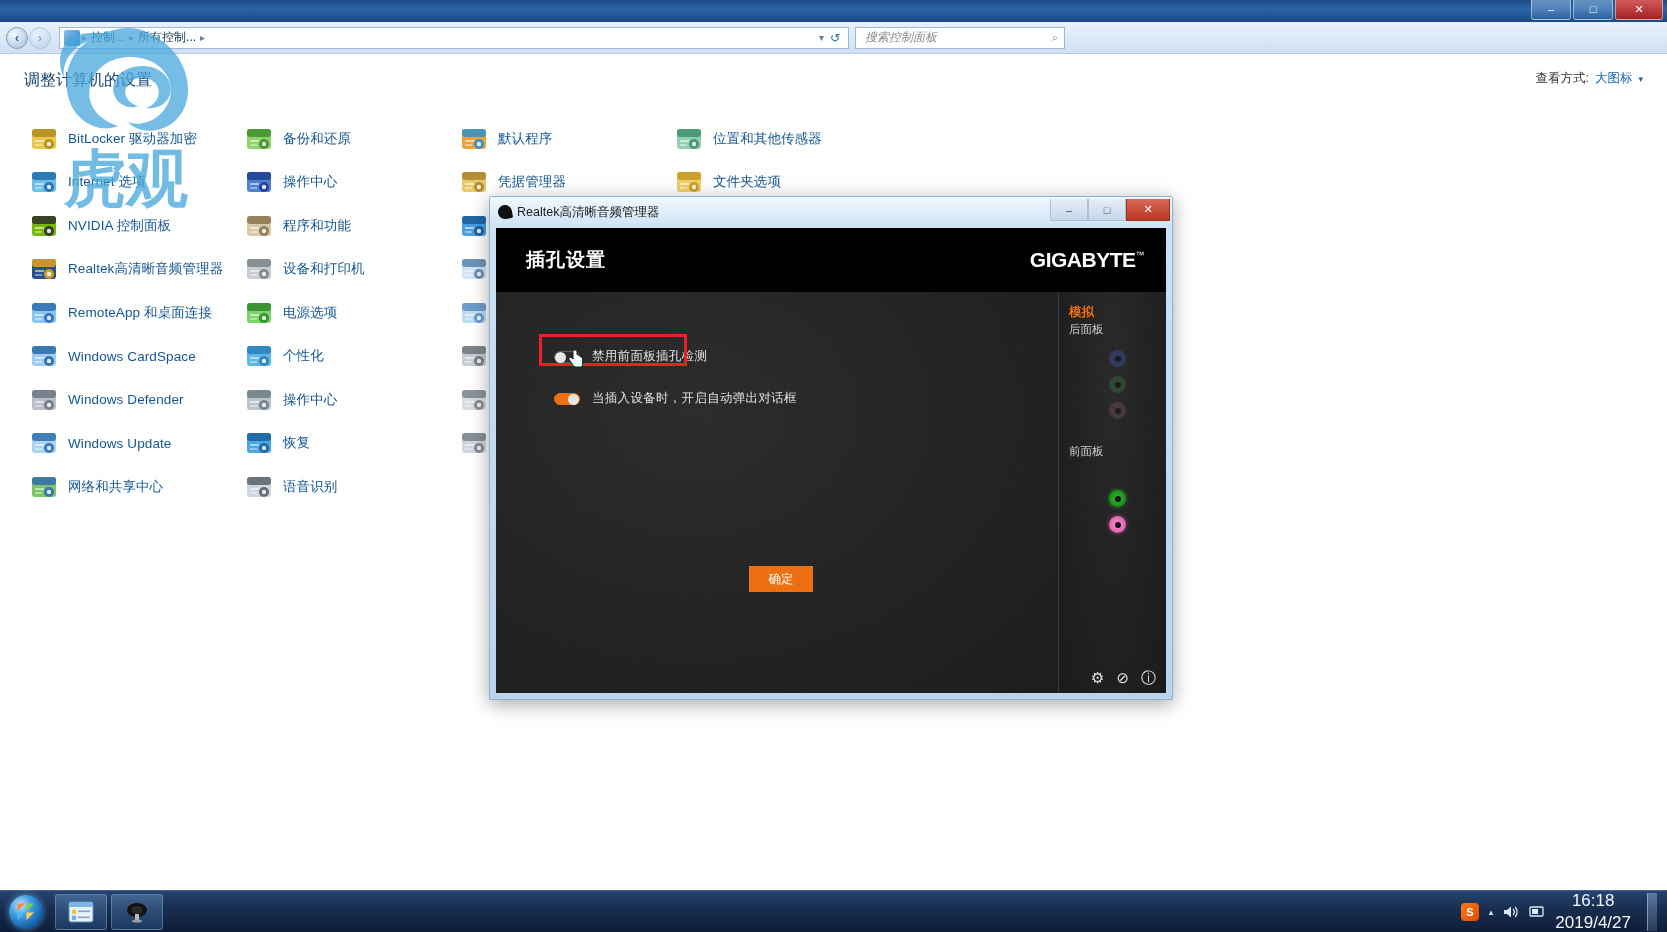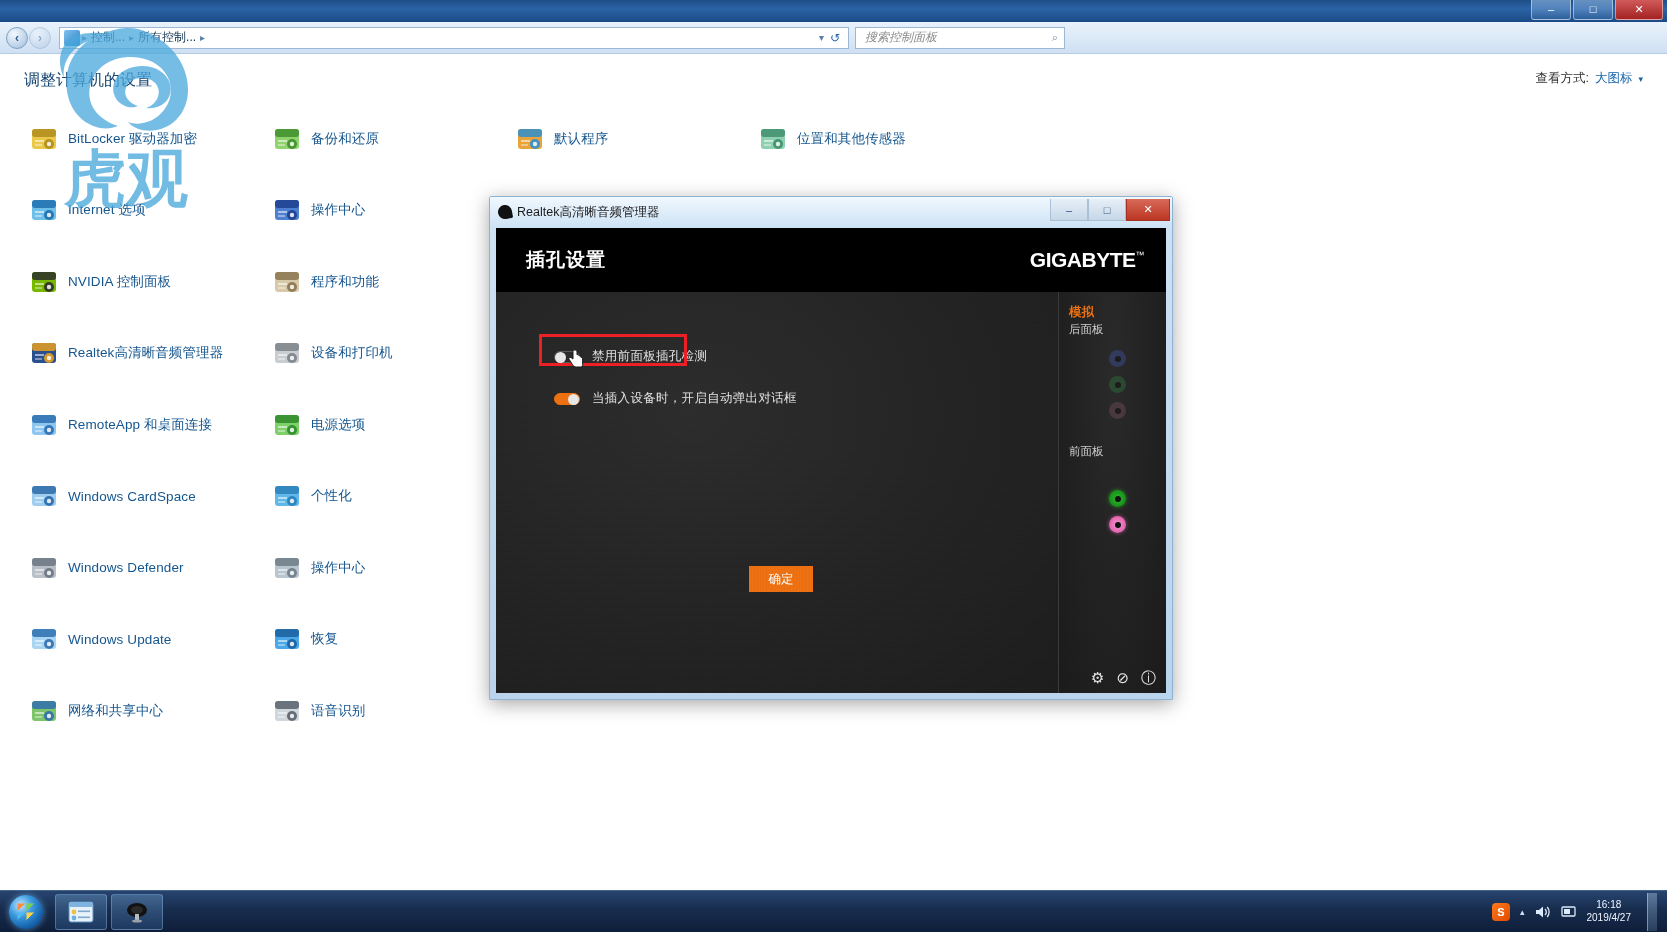--- a/index.html
+++ b/index.html
@@ -93,21 +93,20 @@
   .viewby .val { color:#1563a8; }
   .viewby .car { font-size:9px; color:#1563a8; }
 
   .items {
     margin-top:26px;
     display:grid;
     grid-template-columns: 215px 215px 215px 215px;
     column-gap:0px;
     row-gap:0px;
     width:900px;
-    gap:28px;
   }
   .cp-item {
     height:43.5px; display:flex; align-items:center; gap:10px;
     padding-left:12px;
     font-size:13.5px; color:#15568f; white-space:nowrap;
   }
   .cp-item .label { letter-spacing:.1px; }
   .cp-ic {
     width:28px; height:28px; flex:0 0 28px;
     border-radius:3px; position:relative;
@@ -264,21 +263,21 @@
     border:1px solid rgba(160,205,245,.35);
     border-radius:3px;
     background:linear-gradient(to bottom, rgba(140,195,240,.30), rgba(60,120,190,.28));
     display:flex;align-items:center;justify-content:center;
   }
   .tray {
     margin-left:auto; display:flex; align-items:center; gap:10px;
     padding-right:10px; color:#e8f2ff; font-size:11px;
   }
   .tray .tico{ display:flex; align-items:center; justify-content:center; }
-  .clock { text-align:center; line-height:1.25; font-size:10px; color:#f0f6ff; }
+  .clock { text-align:center; line-height:1.25; font-size:17px; color:#f0f6ff; }
   .showdesk {
     width:10px; height:38px; margin-left:6px;
     background:linear-gradient(to bottom, rgba(200,225,250,.35), rgba(140,185,230,.2));
     border-left:1px solid rgba(190,220,250,.5);
   }
 </style>
 </head>
 <body>
 
 <div id="explorer">

